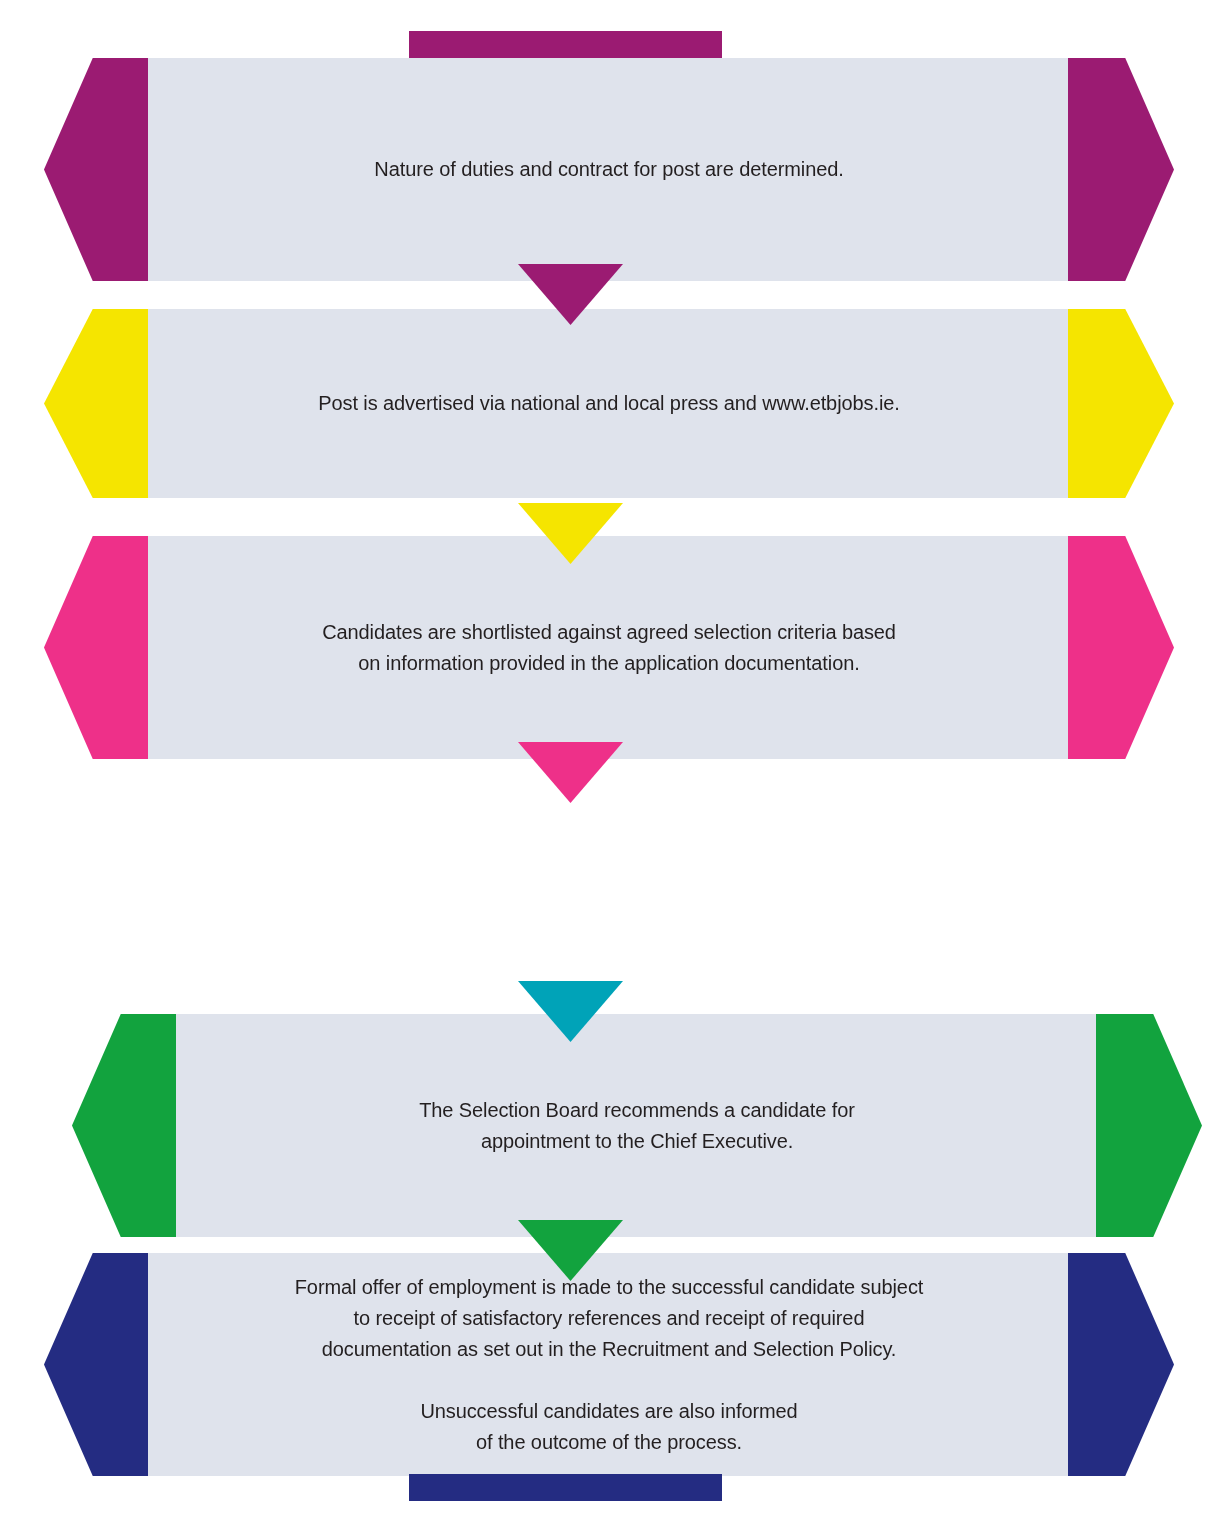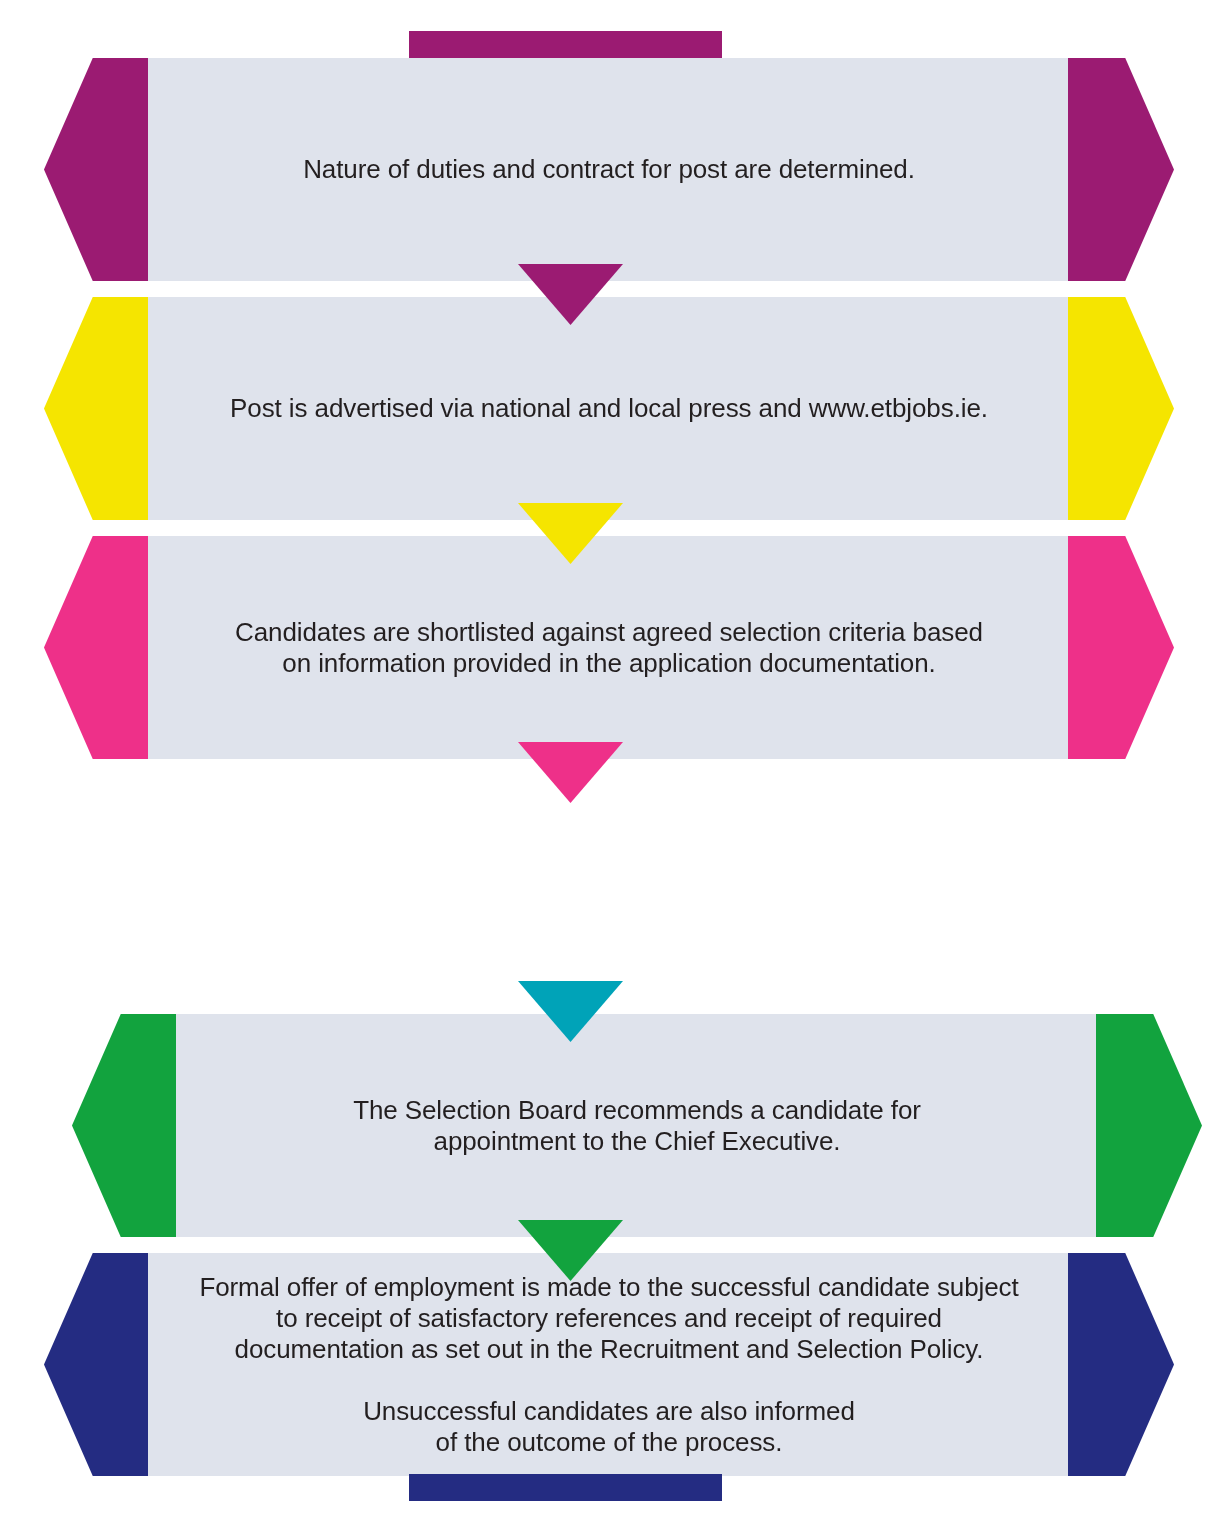--- a/index.html
+++ b/index.html
@@ -65,21 +65,21 @@
     position: absolute;
     left: 160px;
     right: 160px;
     top: 0;
     bottom: 0;
     display: flex;
     align-items: center;
     justify-content: center;
     text-align: center;
     color: #231f20;
-    font-size: 26px;
+    font-size: 20px;
     line-height: 31px;
     white-space: pre-line;
     letter-spacing: -0.1px;
   }
 
   
   .connector {
     position: absolute;
     width: 105px;
     height: 61px;
@@ -95,21 +95,21 @@
 
   <div class="stub-tab stub-top" style="background: rgb(155, 27, 114);"></div>
 
   <div class="flow-row" style="top: 58px; height: 223px;">
     <div class="arrow-left" style="background: rgb(155, 27, 114);"></div>
     <div class="row-body" style="background: rgb(223, 227, 236);"></div>
     <div class="arrow-right" style="background: rgb(155, 27, 114);"></div>
     <div class="row-text" style="color: rgb(35, 31, 32);">Nature of duties and contract for post are determined.</div>
   </div>
 
-  <div class="flow-row" style="top: 297px; height: 223px;">
+  <div class="flow-row" style="top: 309px; height: 189px;">
     <div class="arrow-left" style="background: rgb(245, 229, 0);"></div>
     <div class="row-body" style="background: rgb(223, 227, 236);"></div>
     <div class="arrow-right" style="background: rgb(245, 229, 0);"></div>
     <div class="row-text" style="color: rgb(35, 31, 32);">Post is advertised via national and local press and www.etbjobs.ie.</div>
   </div>
 
   <div class="flow-row" style="top: 536px; height: 223px;">
     <div class="arrow-left" style="background: rgb(238, 48, 137);"></div>
     <div class="row-body" style="background: rgb(223, 227, 236);"></div>
     <div class="arrow-right" style="background: rgb(238, 48, 137);"></div>

